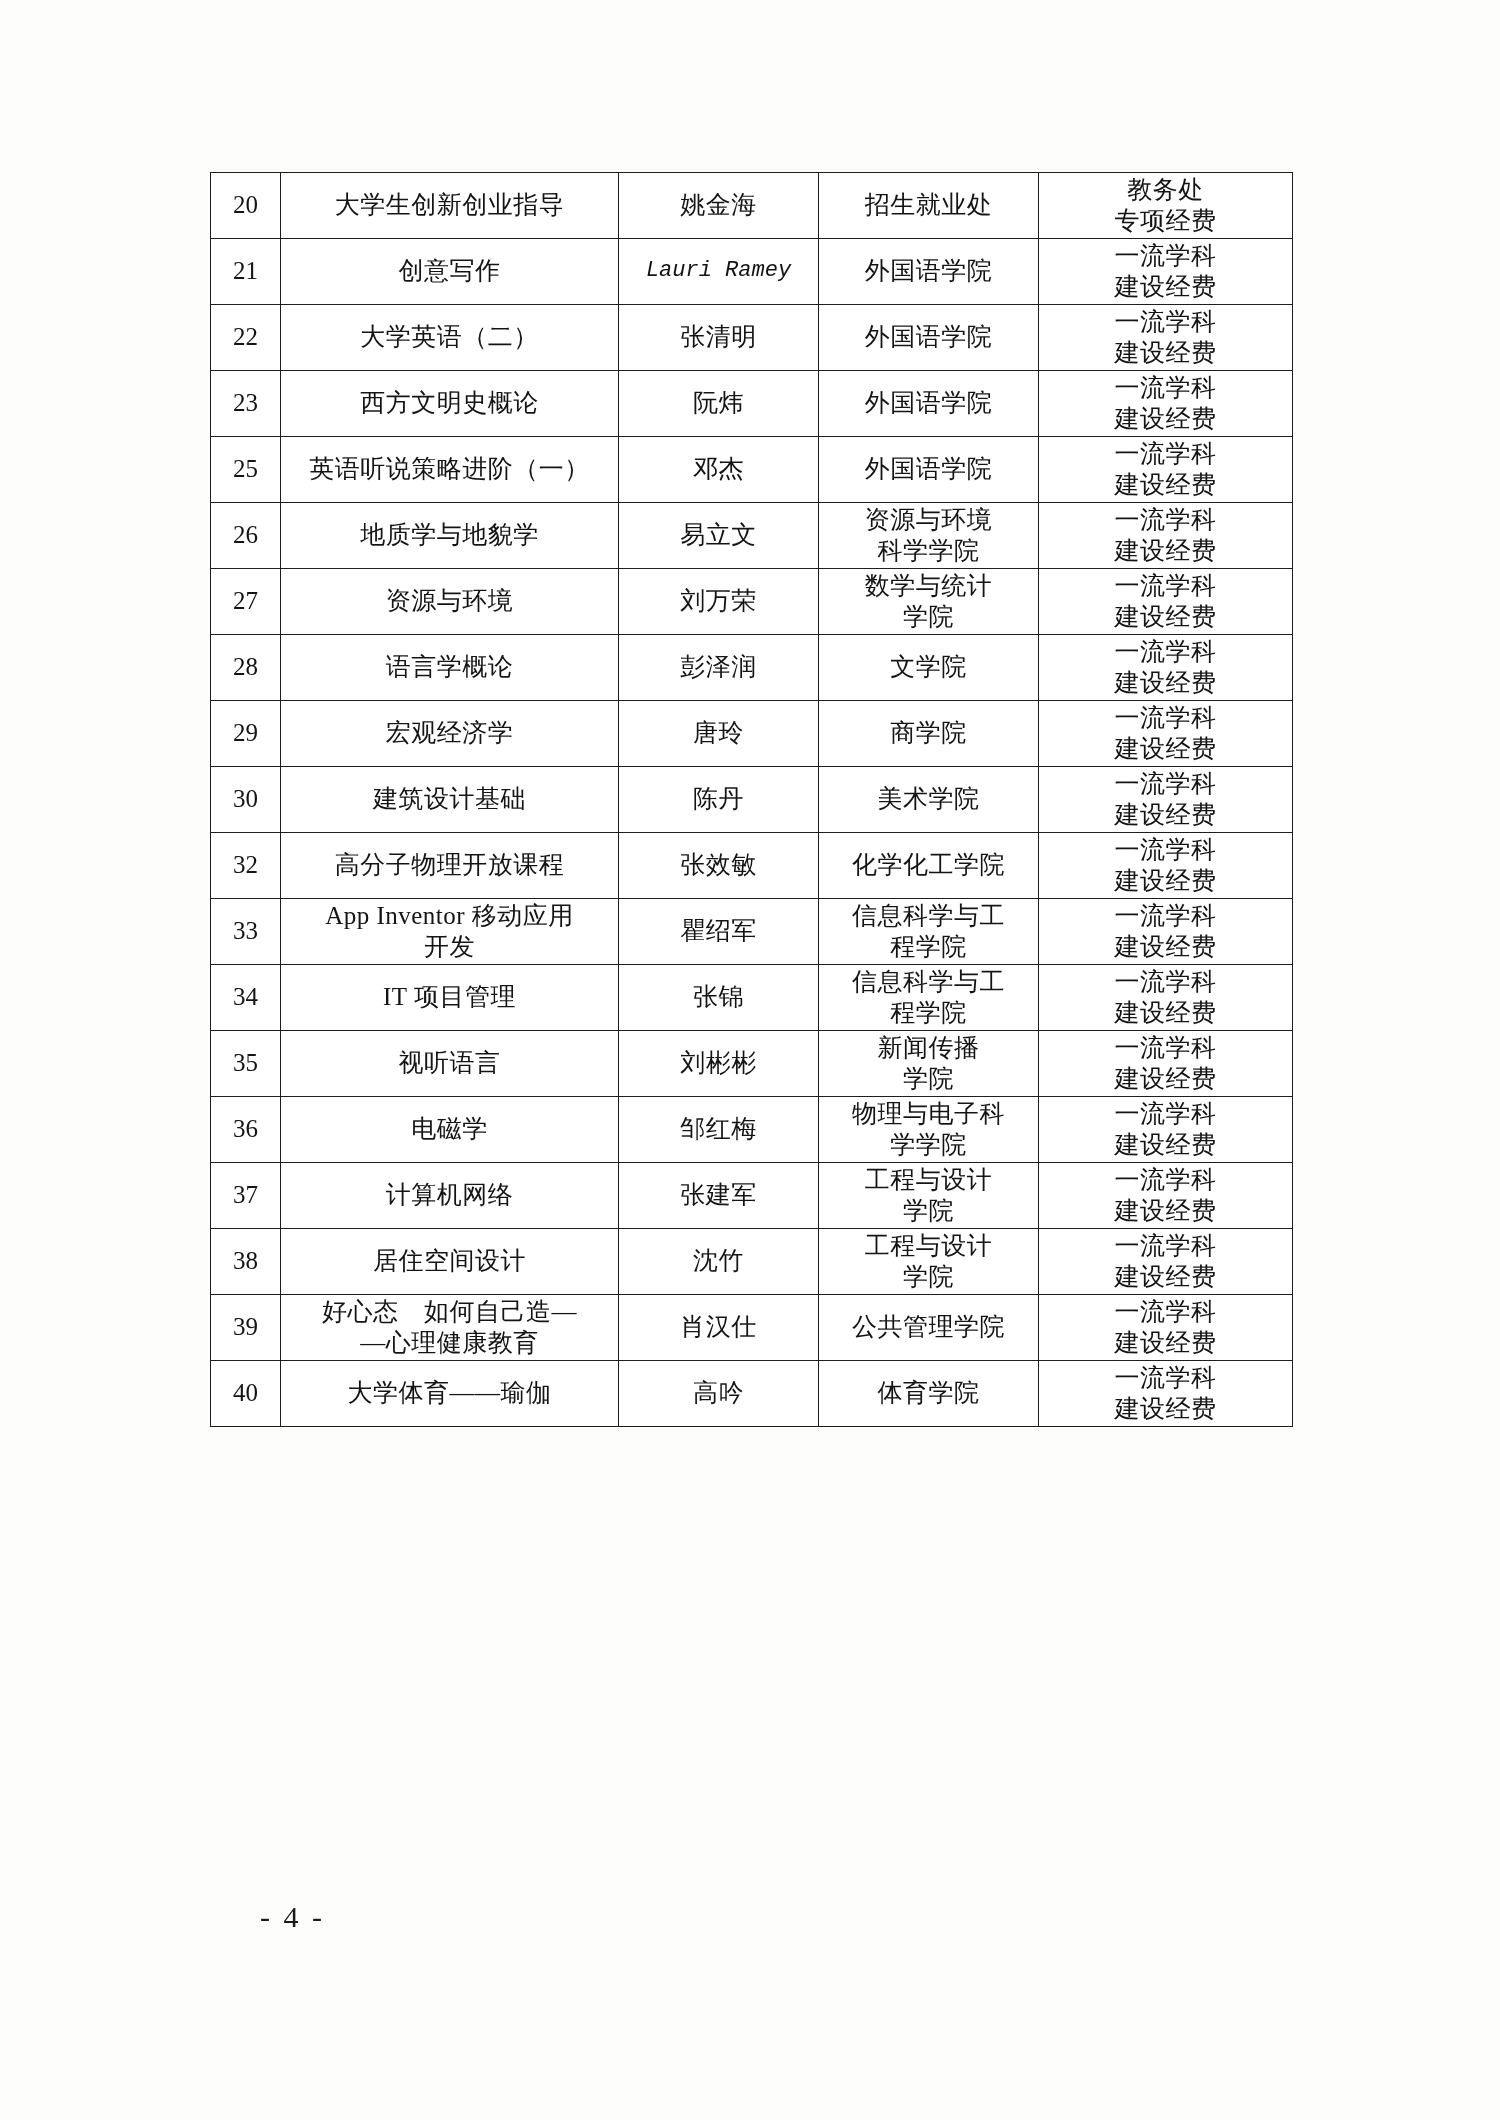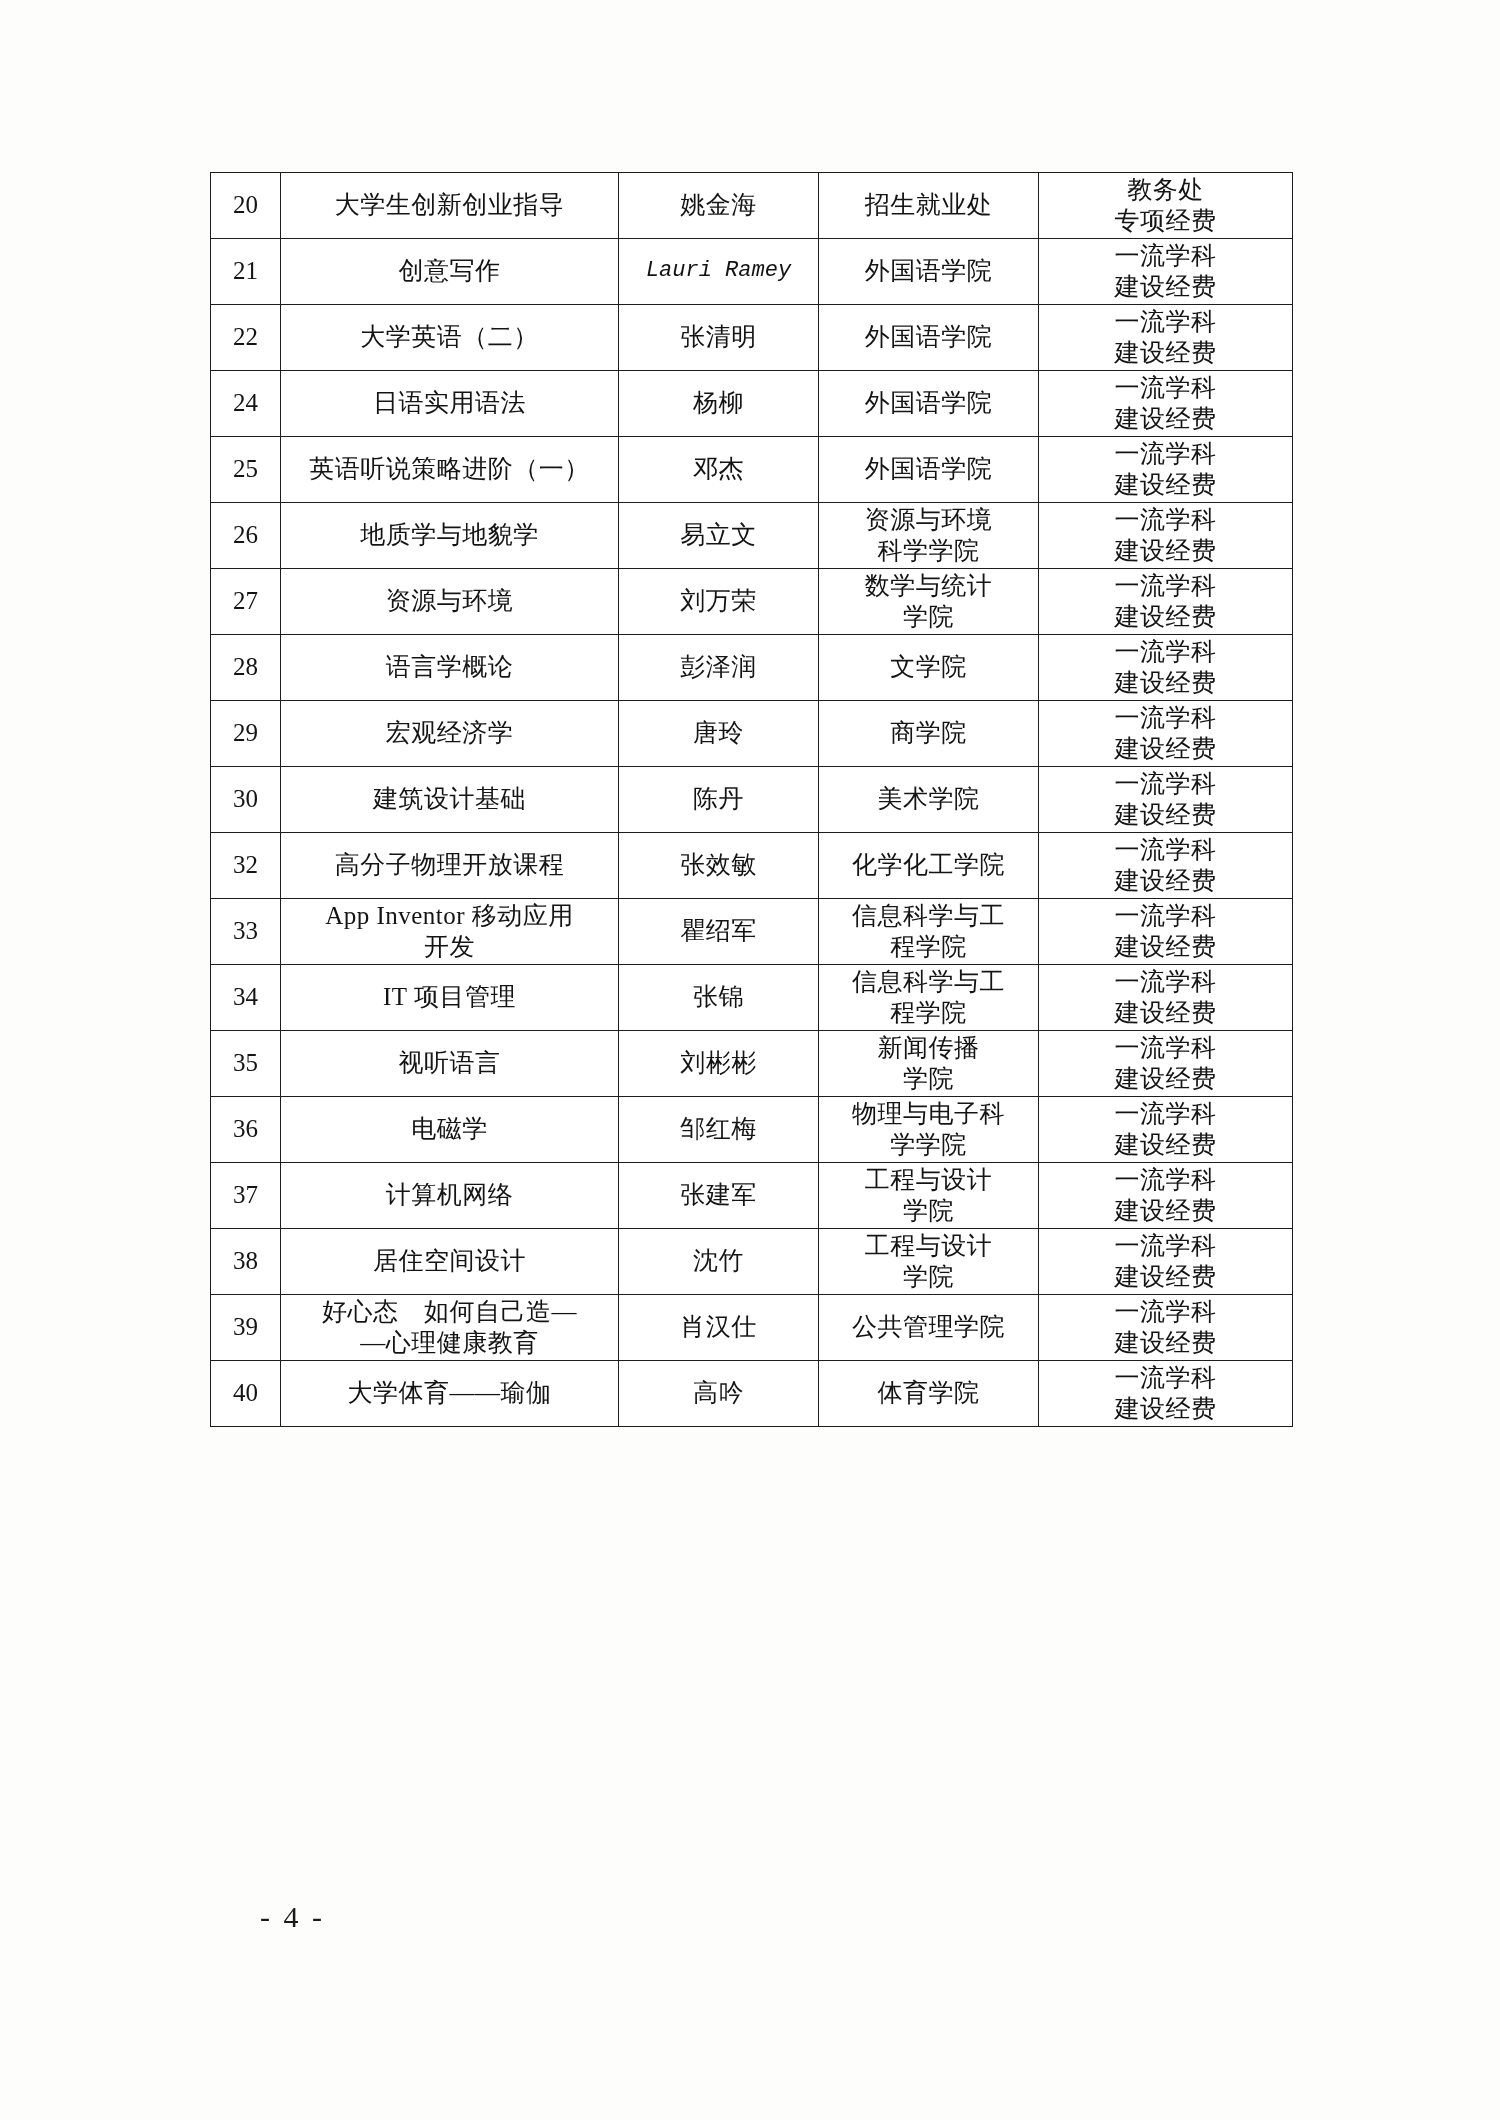--- a/index.html
+++ b/index.html
@@ -129,25 +129,25 @@
             <td class="teacher">张清明</td>
             <td class="dept">
               <span class="two-line">外国语学院</span>
             </td>
             <td class="fund">
               <span class="two-line">一流学科</span>
               <span class="two-line">建设经费</span>
             </td>
           </tr>
           <tr>
-            <td class="no">24</td>
-            <td class="course">
-              <span class="two-line">日语实用语法</span>
-            </td>
-            <td class="teacher">杨柳</td>
+            <td class="no">23</td>
+            <td class="course">
+              <span class="two-line">西方文明史概论</span>
+            </td>
+            <td class="teacher">阮炜</td>
             <td class="dept">
               <span class="two-line">外国语学院</span>
             </td>
             <td class="fund">
               <span class="two-line">一流学科</span>
               <span class="two-line">建设经费</span>
             </td>
           </tr>
           <tr>
             <td class="no">25</td>

